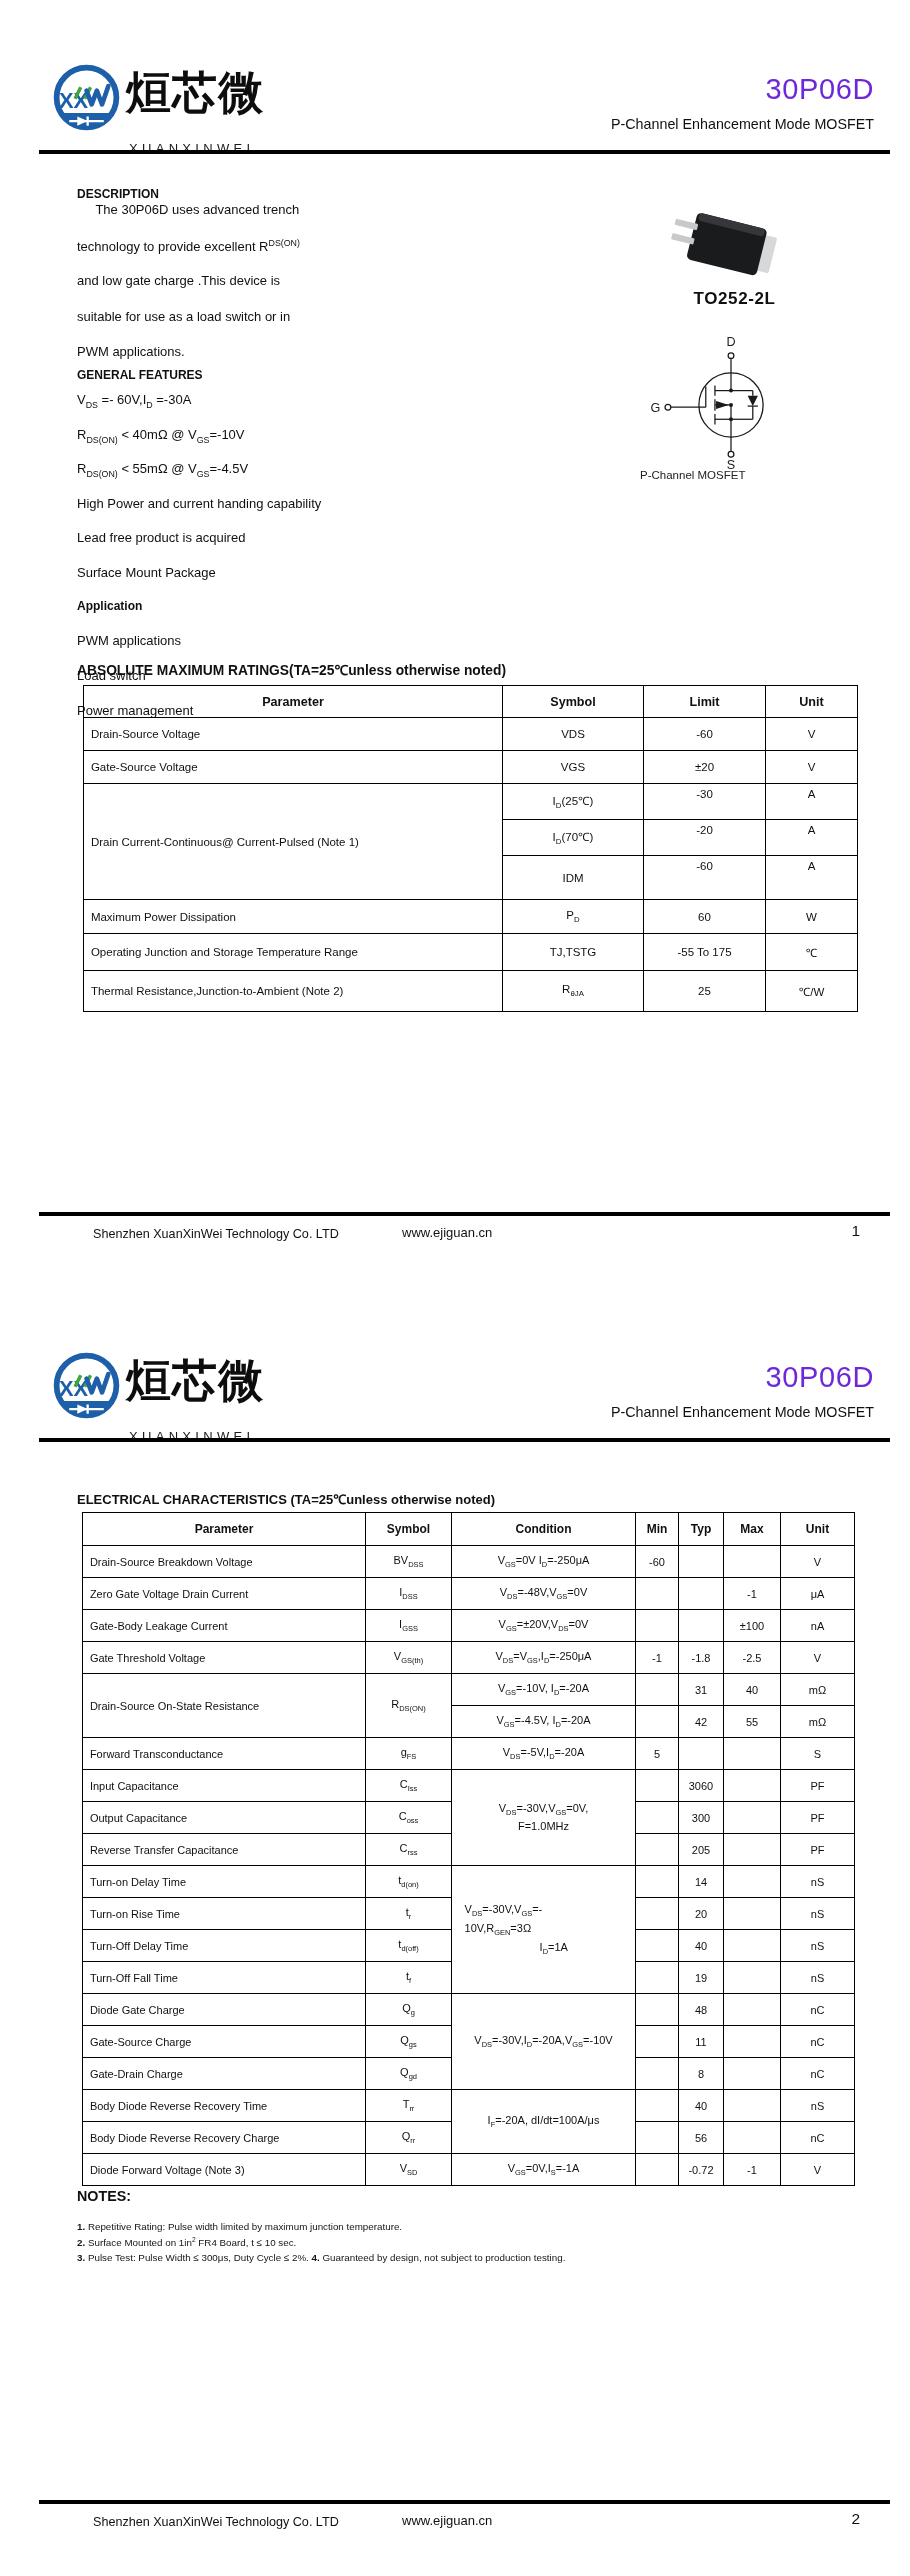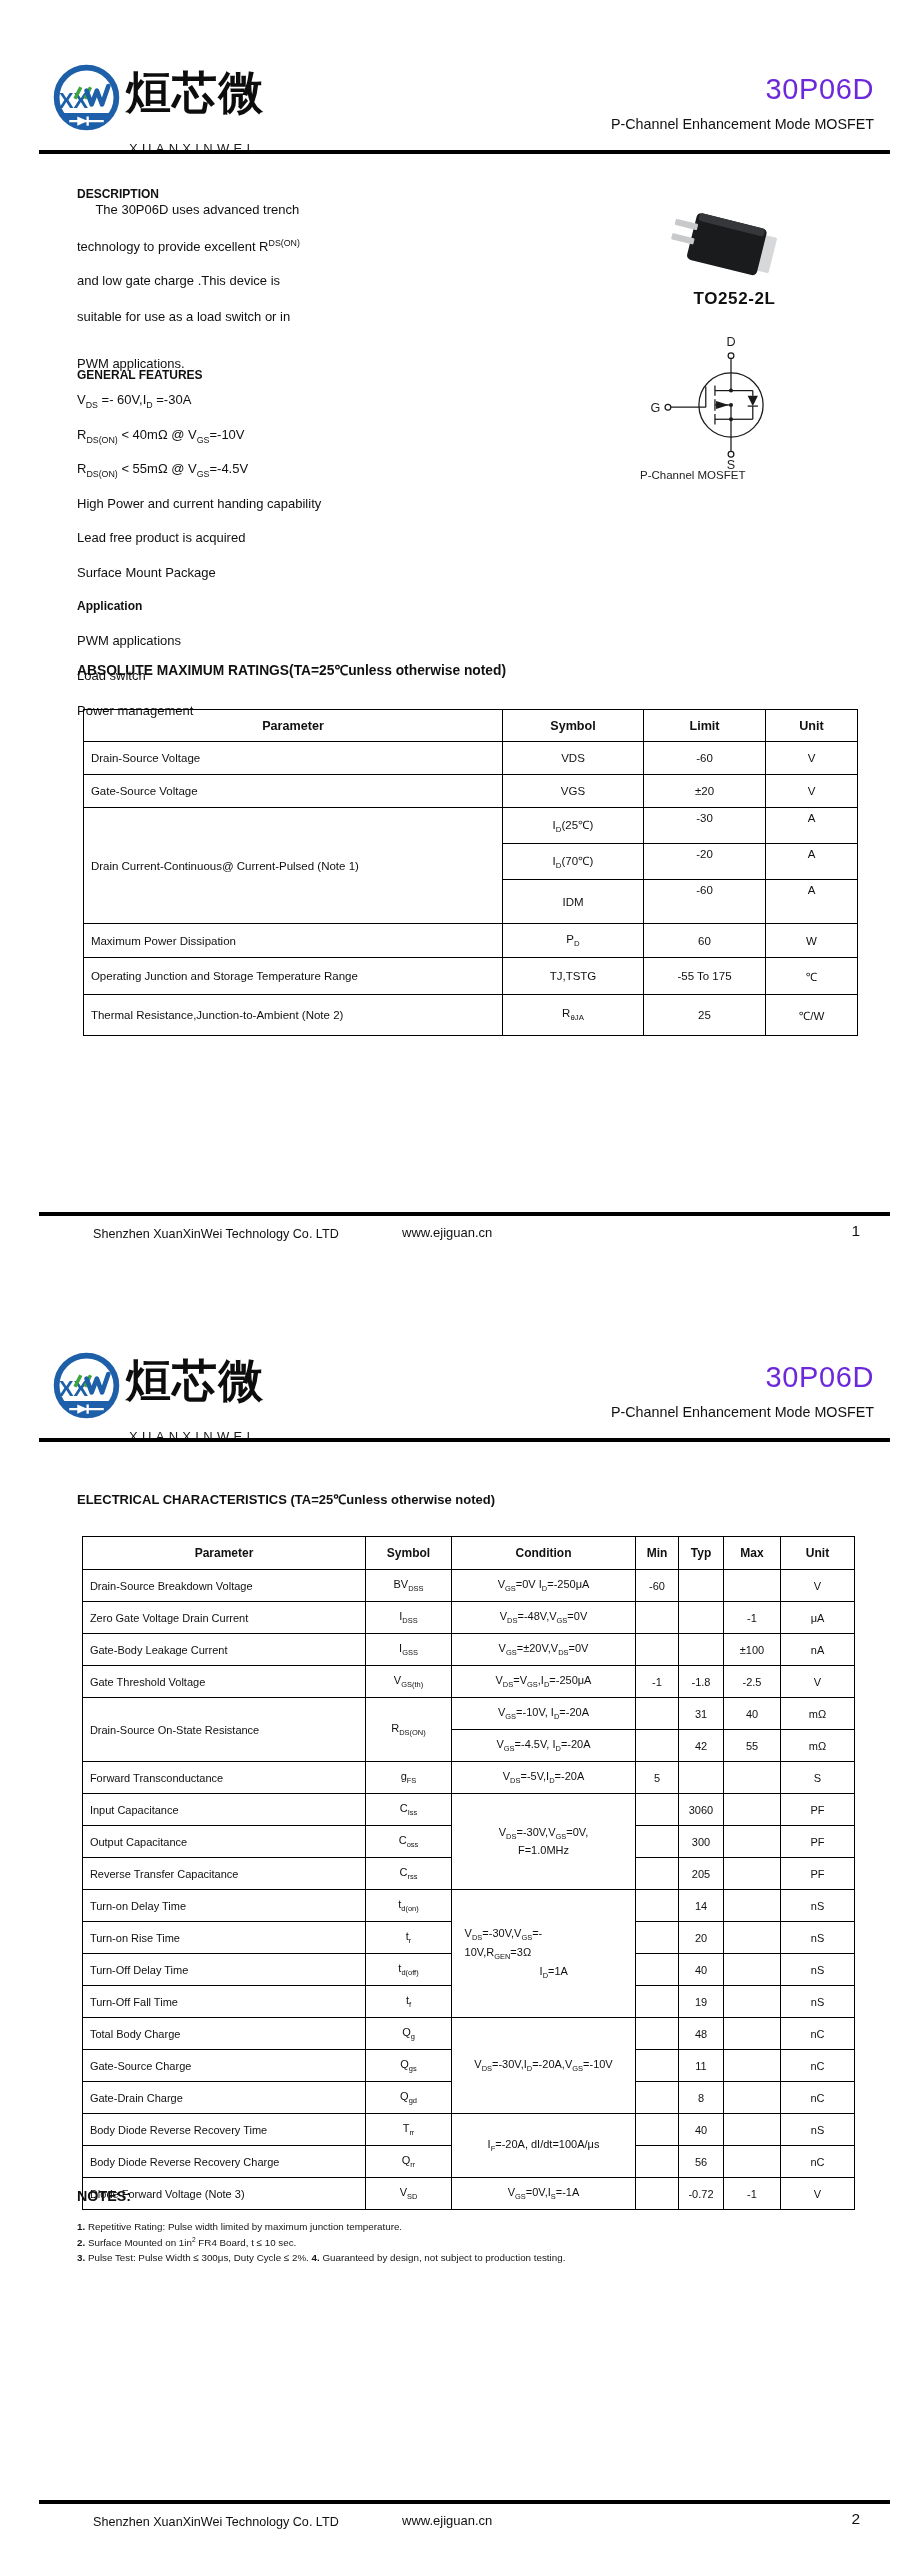--- a/index.html
+++ b/index.html
@@ -24,21 +24,21 @@
   sup{font-size:68%;}
 
   
   .pkg-svg{position:absolute;left:671px;top:211px;}
   .pkg-label{position:absolute;left:654px;top:289px;width:161px;text-align:center;font-size:17px;font-weight:bold;letter-spacing:0.6px;}
   .sym-svg{position:absolute;left:645px;top:336px;}
   .sym-cap{position:absolute;left:640px;top:469px;width:184px;text-align:left;font-size:11.5px;color:#222;}
 
   
   .sec-title{position:absolute;left:77px;font-weight:bold;white-space:nowrap;}
-  table{border-collapse:collapse;table-layout:fixed;border:1.7px solid #000;margin-top:24px;}
+  table{border-collapse:collapse;table-layout:fixed;border:1.7px solid #000;}
   td,th{border:1.1px solid #000;text-align:center;vertical-align:middle;padding:0;overflow:hidden;}
   #amr-table{position:absolute;left:83px;top:685px;width:774px;}
   #amr-table th{font-size:12.6px;}
   #amr-table td{font-size:11.5px;}
   #ec-table{position:absolute;left:82px;top:224px;width:772px;}
   #ec-table th{font-size:12px;}
   #ec-table td{font-size:11px;}
   .pl{text-align:left;padding-left:6.9px;}
   .vt{vertical-align:top;padding-top:4px;}
   .condL{text-align:left;padding-left:12.6px;}
@@ -75,21 +75,21 @@
   <div class="en">XUANXINWEI</div>
   <div class="part">30P06D</div>
   <div class="subttl">P-Channel Enhancement Mode MOSFET</div>
   <div class="hrule"></div>
 
   <div class="ln bld" style="top:187px">DESCRIPTION</div>
   <div class="ln ind" style="top:202px">The  30P06D  uses advanced trench</div>
   <div class="ln" style="top:238px">technology to provide excellent R<sup>DS(ON)</sup></div>
   <div class="ln" style="top:273px">and low gate charge .This device is</div>
   <div class="ln" style="top:309px">suitable for use as a load switch or in</div>
-  <div class="ln" style="top:356px">PWM applications.</div>
+  <div class="ln" style="top:344px">PWM applications.</div>
 
   <div class="ln bld" style="top:368px">GENERAL FEATURES</div>
   <div class="ln" style="top:392px">V<sub>DS</sub> =- 60V,I<sub>D</sub> =-30A</div>
   <div class="ln" style="top:427px">R<sub>DS(ON)</sub> &lt; 40mΩ @ V<sub>GS</sub>=-10V</div>
   <div class="ln" style="top:461px">R<sub>DS(ON)</sub> &lt; 55mΩ @ V<sub>GS</sub>=-4.5V</div>
   <div class="ln" style="top:496px">High Power and current handing capability</div>
   <div class="ln" style="top:530px">Lead free product is acquired</div>
   <div class="ln" style="top:565px">Surface Mount Package</div>
 
   <div class="ln bld" style="top:599px">Application</div>
@@ -371,21 +371,21 @@
     </tr>
     <tr style="height:32px">
       <td class="pl">Turn-Off Fall Time</td>
       <td>t<sub>f</sub></td>
       <td></td>
       <td>19</td>
       <td></td>
       <td>nS</td>
     </tr>
     <tr style="height:32px">
-      <td class="pl">Total Body Charge</td>
+      <td class="pl">Diode Gate Charge</td>
       <td>Q<sub>g</sub></td>
       <td rowspan="3">
         <div class="cl">V<sub>DS</sub>=-30V,I<sub>D</sub>=-20A,V<sub>GS</sub>=-10V</div>
       </td>
       <td></td>
       <td>48</td>
       <td></td>
       <td>nC</td>
     </tr>
     <tr style="height:32px">

